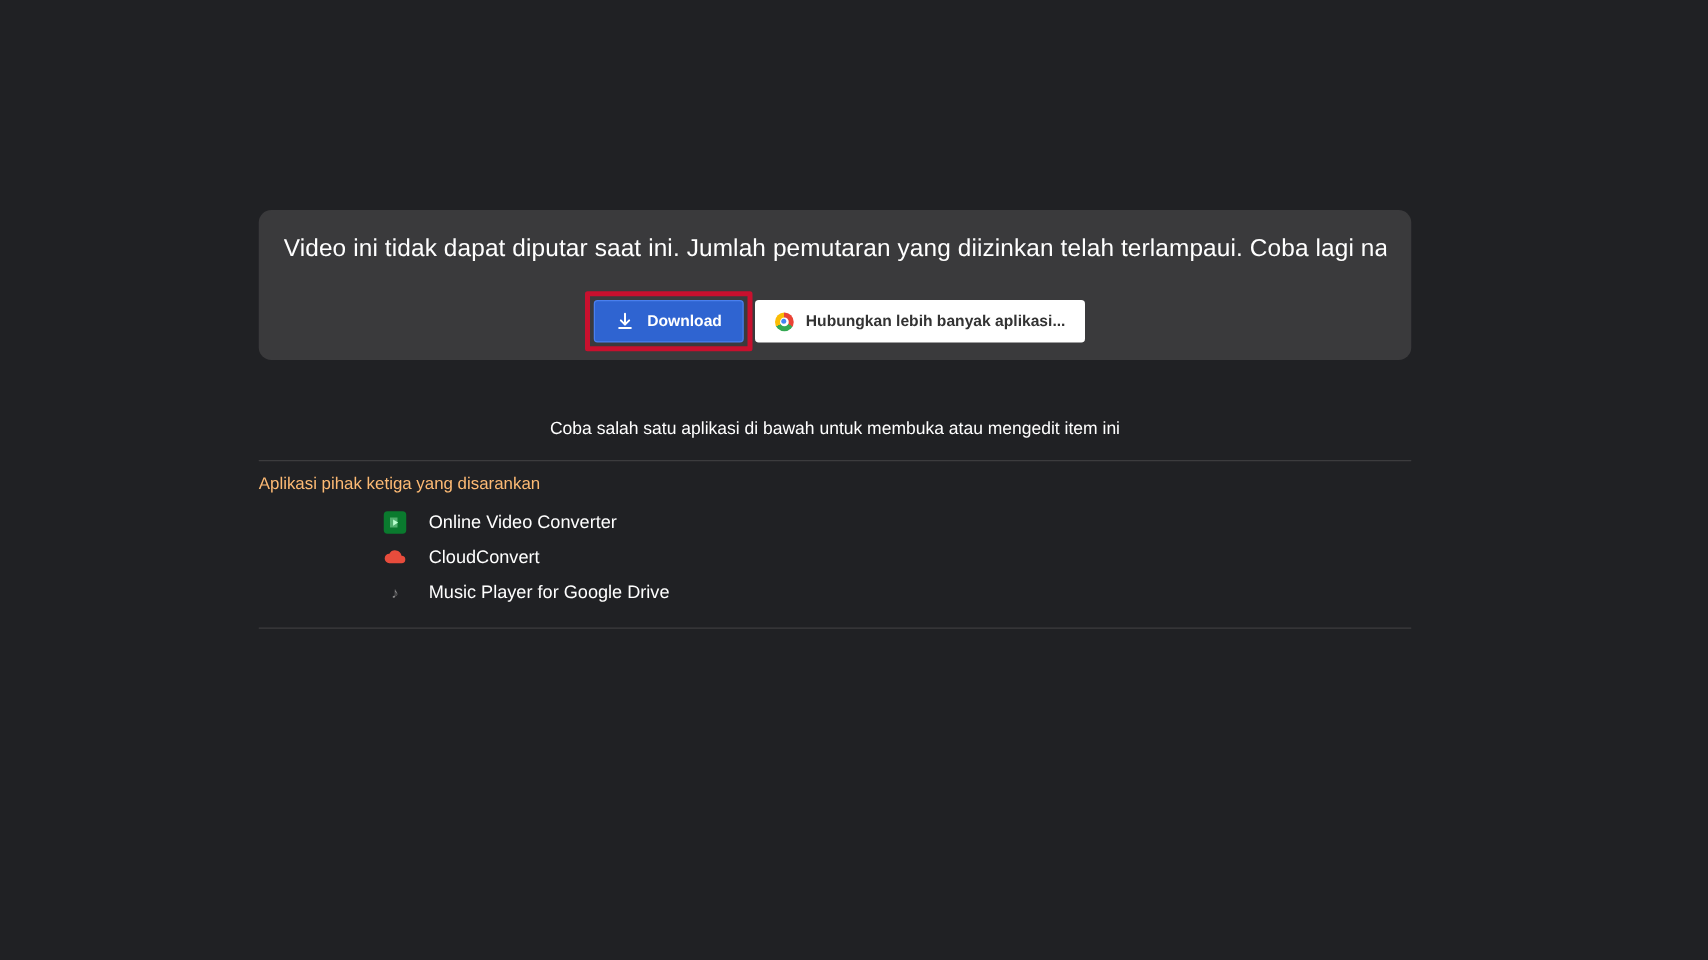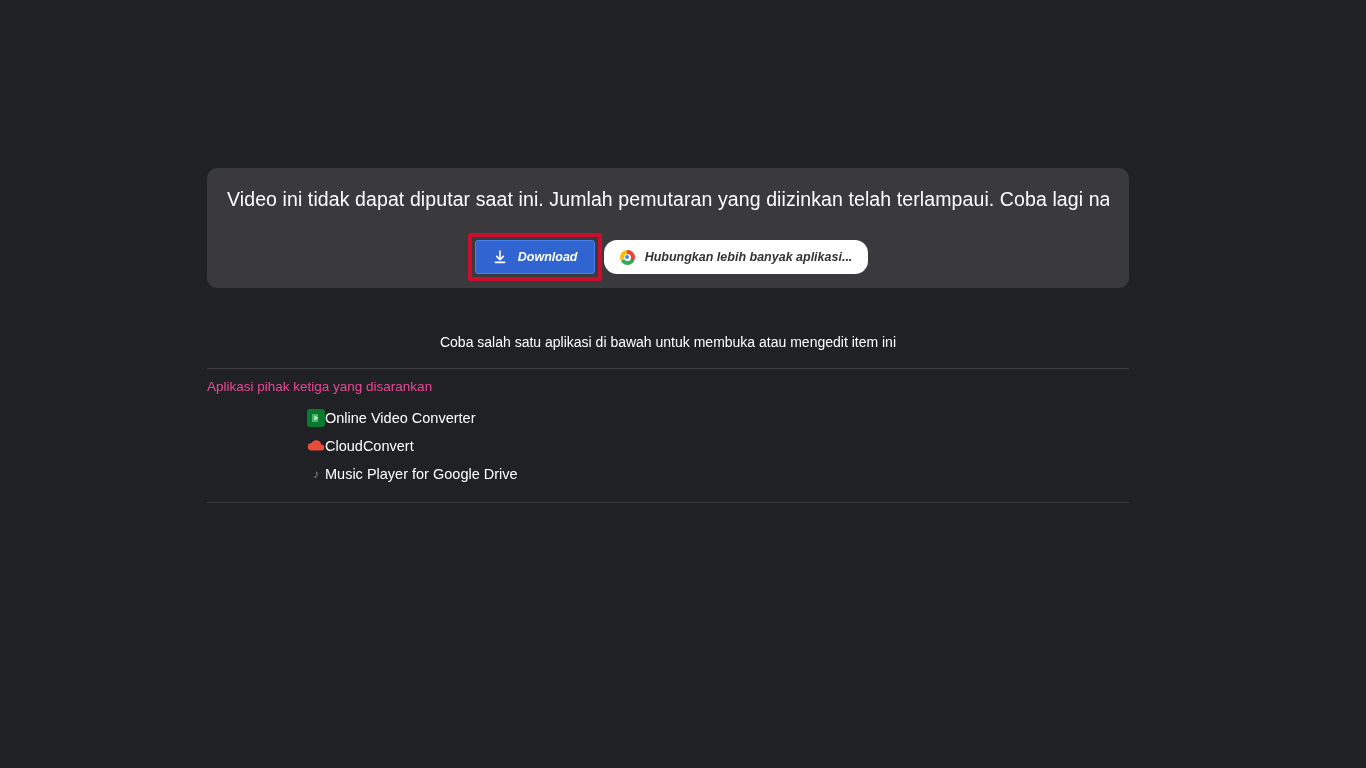--- a/index.html
+++ b/index.html
@@ -25,21 +25,20 @@
     white-space:nowrap;
     overflow:hidden;
   }
 
   .btn-row {
     margin-top:22px;
     display:flex;
     justify-content:center;
     align-items:center;
     gap:2px;
-    font-style:italic;
   }
 
   .highlight-frame {
     border:4px solid #c8102e;
     padding:3px;
     border-radius:2px;
     display:inline-flex;
   }
 
   .btn {
@@ -58,21 +57,20 @@
   .btn-primary {
     background:#2f64d1;
     border:1px solid #4a7fee;
     color:#fff;
     min-width:120px;
   }
   .btn-secondary {
     background:#fff;
     color:#333;
     min-width:220px;
-    border-radius:13px;
   }
 
   .dl-icon {
     display:inline-flex; align-items:center; justify-content:center;
     width:16px; height:16px; color:#fff;
   }
 
   .chrome-dot {
     width:15px; height:15px; border-radius:50%;
     background: conic-gradient(#ea4335 0 120deg, #34a853 120deg 240deg, #fbbc05 240deg 360deg);
@@ -114,25 +112,25 @@
   .section {
     position:absolute;
     left:207px; top:368px;
     width:922px;
   }
   .section hr.top {
     border:none; border-top:1px solid #3c3c3e; margin-bottom:10px;
   }
   .section-title {
     font-size:13.5px;
-    color:#ec4899;
+    color:#fdba74;
   }
   .app-list { margin-top:10px; margin-left:100px; }
   .app-row {
-    display:flex; align-items:center; 
+    display:flex; align-items:center; gap:18px;
     height:28px; font-size:14.5px; color:#fff; cursor:pointer;
   }
   .app-row .app-icon {
     width:18px; height:18px; display:flex; align-items:center; justify-content:center;
     font-size:12px; border-radius:3px;
   }
   .ic-green { background:#0a7a2e; color:#b9ffcf; }
   .ic-cloud { background:transparent; }
   .ic-blank { background:transparent; color:#888; }
   .section hr.bot {

